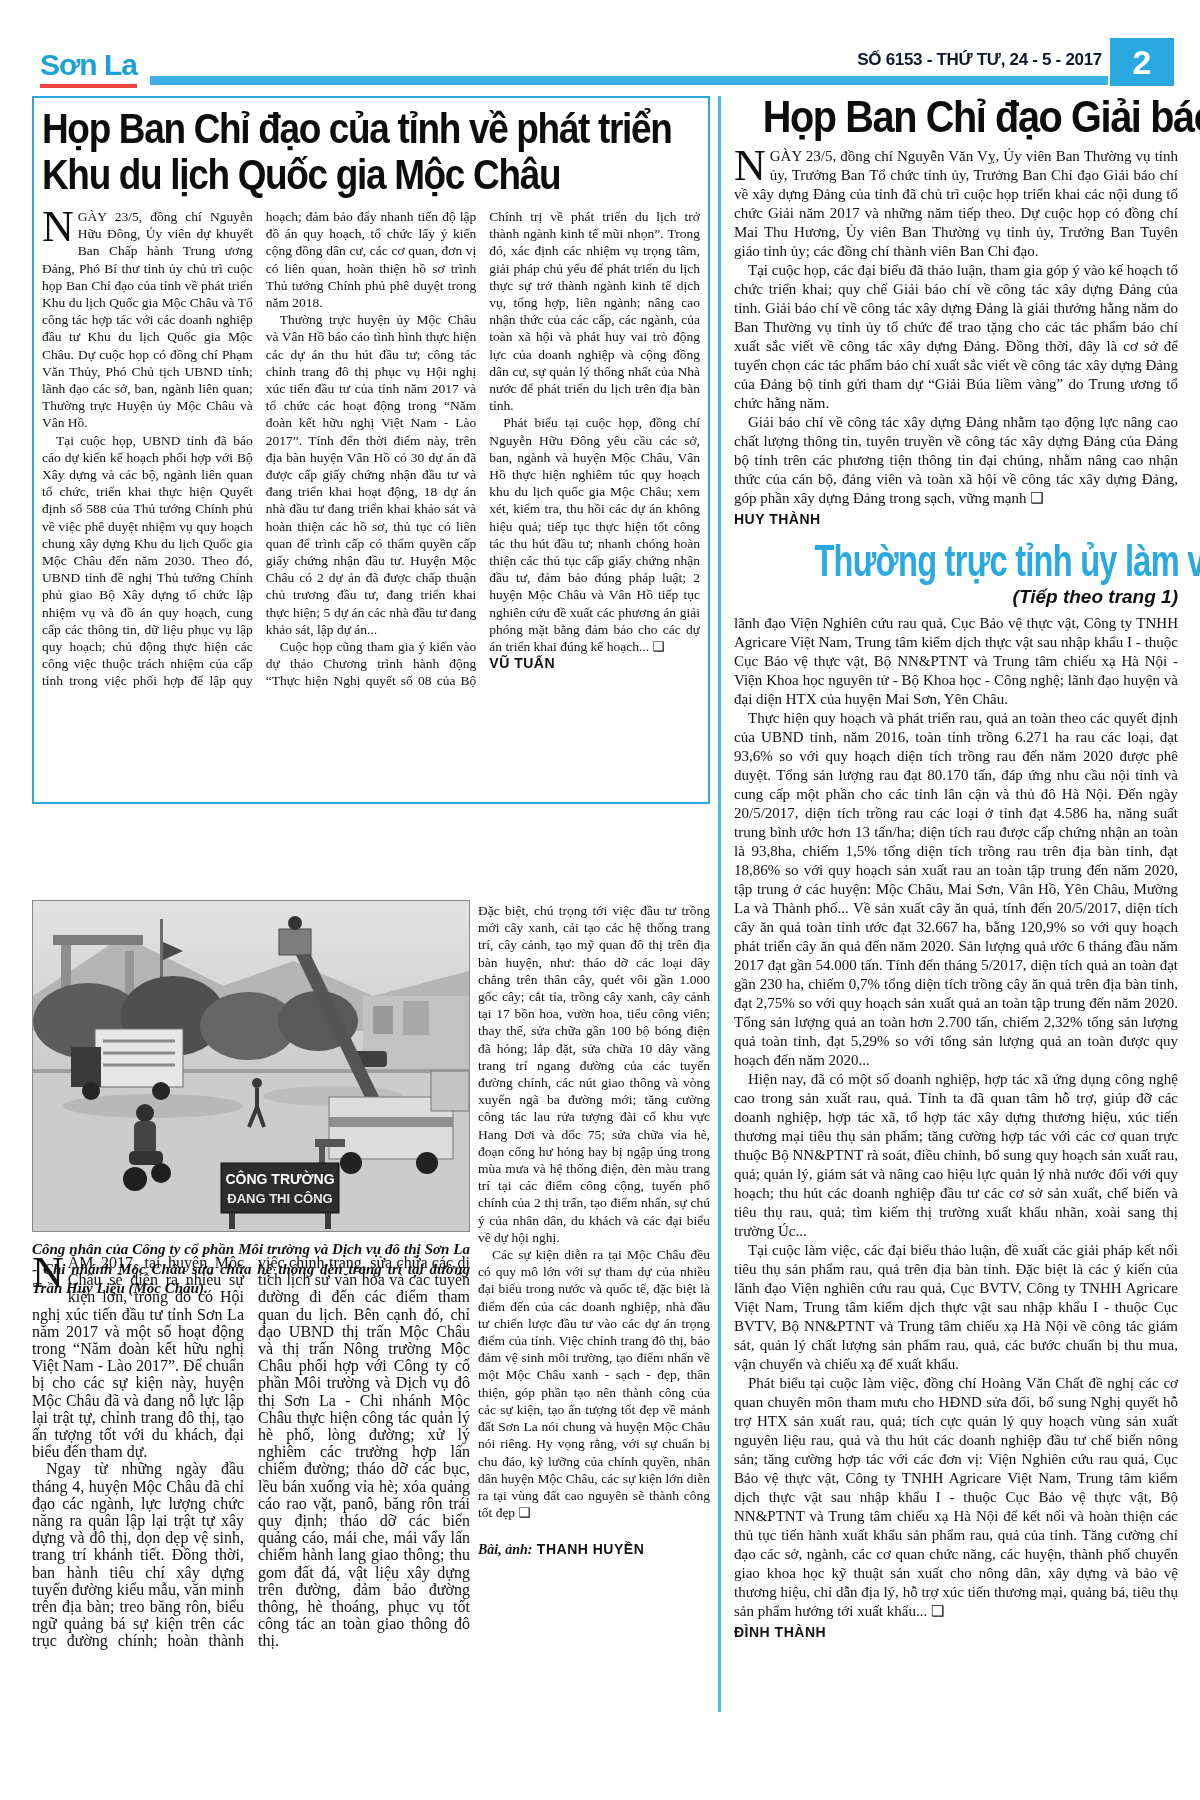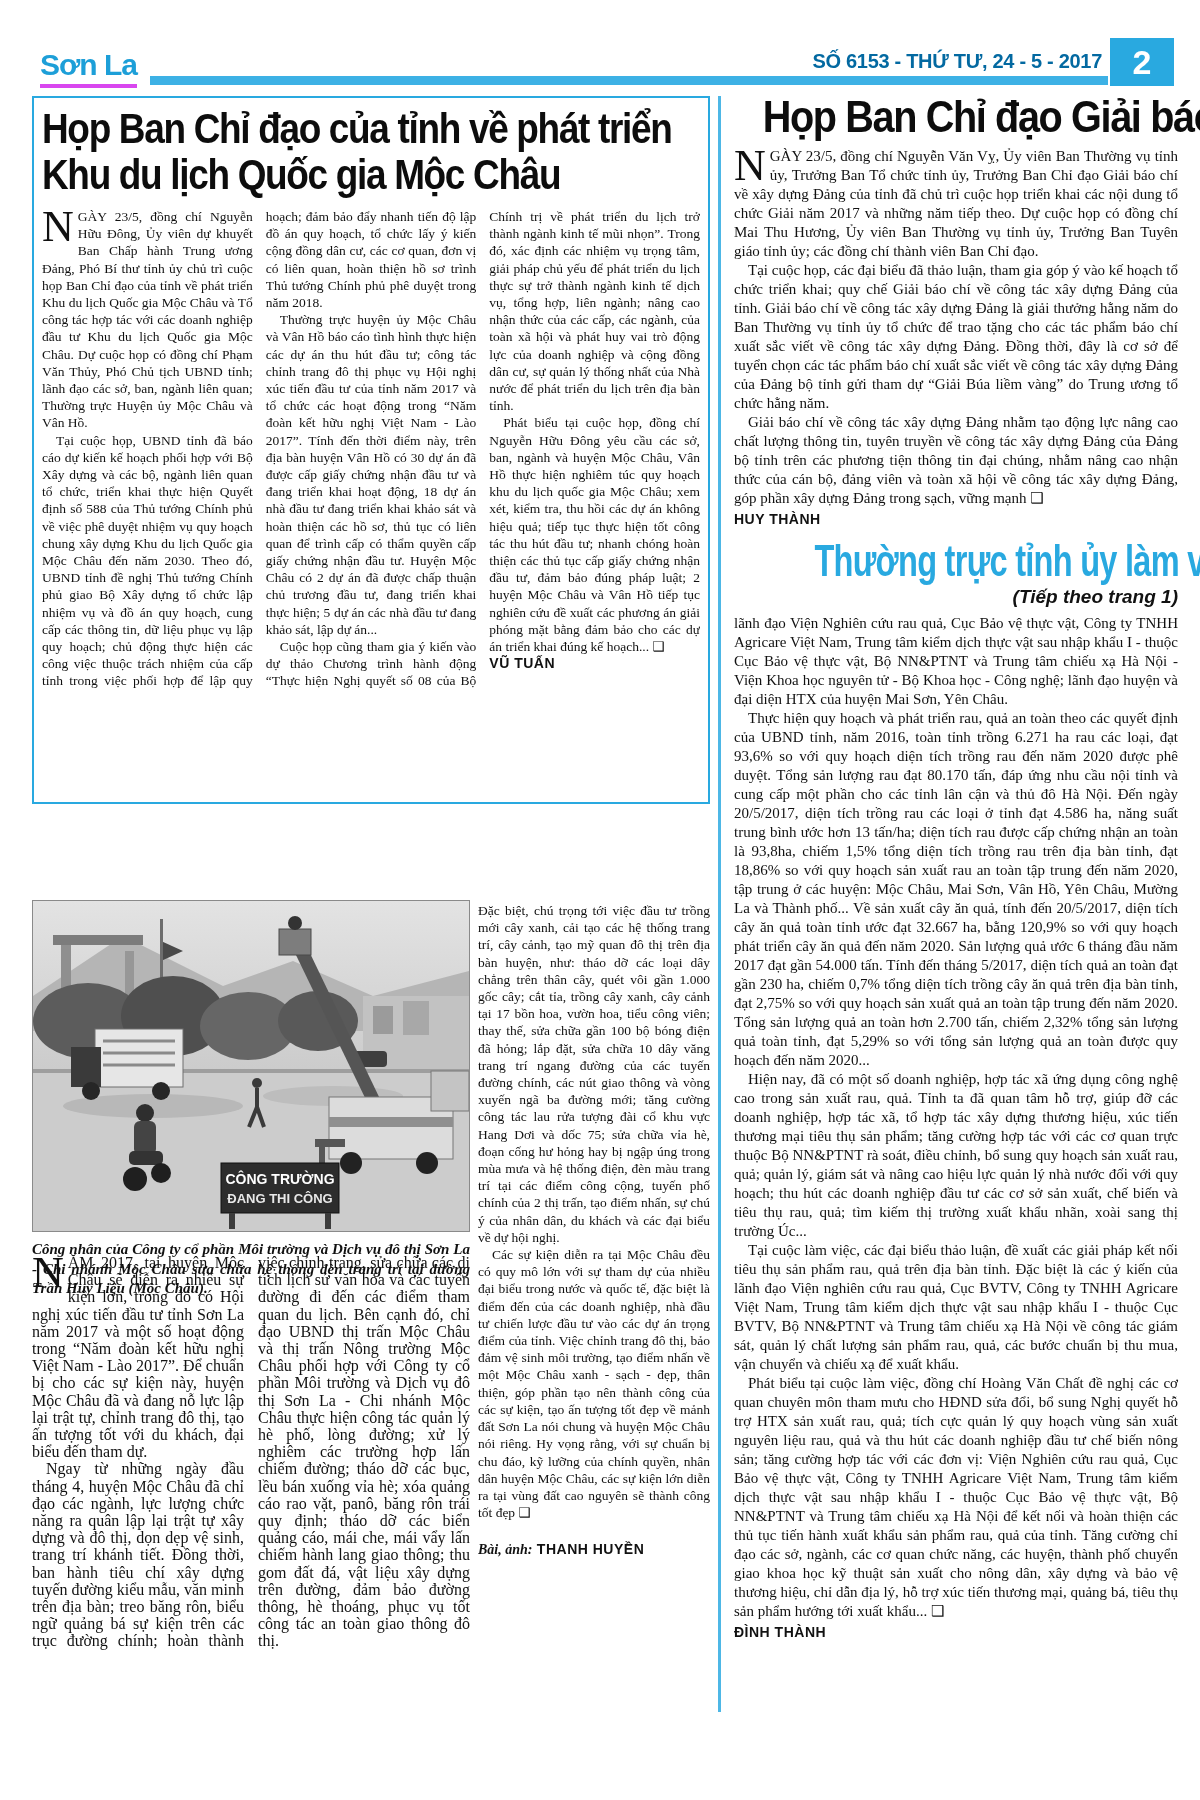--- a/index.html
+++ b/index.html
@@ -1,23 +1,23 @@
 <!DOCTYPE html>
 <html><head>
 <meta charset="utf-8">
 <style>
   html,body{margin:0;padding:0;background:#e9e9e9;}
   #page{position:relative;width:1200px;height:1800px;background:#ffffff;
         font-family:"Liberation Serif",serif;color:#111;overflow:hidden;}
   
   #masthead{position:absolute;left:40px;top:48px;font-family:"Liberation Sans",sans-serif;
         font-weight:bold;font-size:30px;letter-spacing:-1px;color:#1d9fd8;
-        border-bottom:4px solid #d946ef;padding-bottom:2px;}
+        border-bottom:4px solid #ef4444;padding-bottom:2px;}
   #issue-line{position:absolute;right:98px;top:50px;font-family:"Liberation Sans",sans-serif;
-        font-weight:bold;font-size:20px;letter-spacing:-0.3px;color:#0369a1;margin-left:40px;}
+        font-weight:bold;font-size:17px;letter-spacing:-0.3px;color:#0f172a;margin-left:40px;}
   #header-bar{position:absolute;left:150px;top:76px;width:958px;height:9px;background:#3db1e5;}
   #page-number-box{position:absolute;left:1110px;top:38px;width:64px;height:48px;background:#29a9e0;
         display:flex;align-items:center;justify-content:center;}
   #page-number-box span{font-family:"Liberation Sans",sans-serif;font-weight:bold;font-size:34px;color:#fff;}
   
   .just p{margin:0;text-align:justify;text-indent:14px;}
   .just p.np{text-indent:0;}
   p.dropcap{text-indent:0;}
   p.dropcap::first-letter{float:left;font-size:44px;line-height:34px;padding:2px 4px 0 0;font-weight:normal;}
   .byline{font-family:"Liberation Sans",sans-serif;font-weight:bold;font-size:14px;

